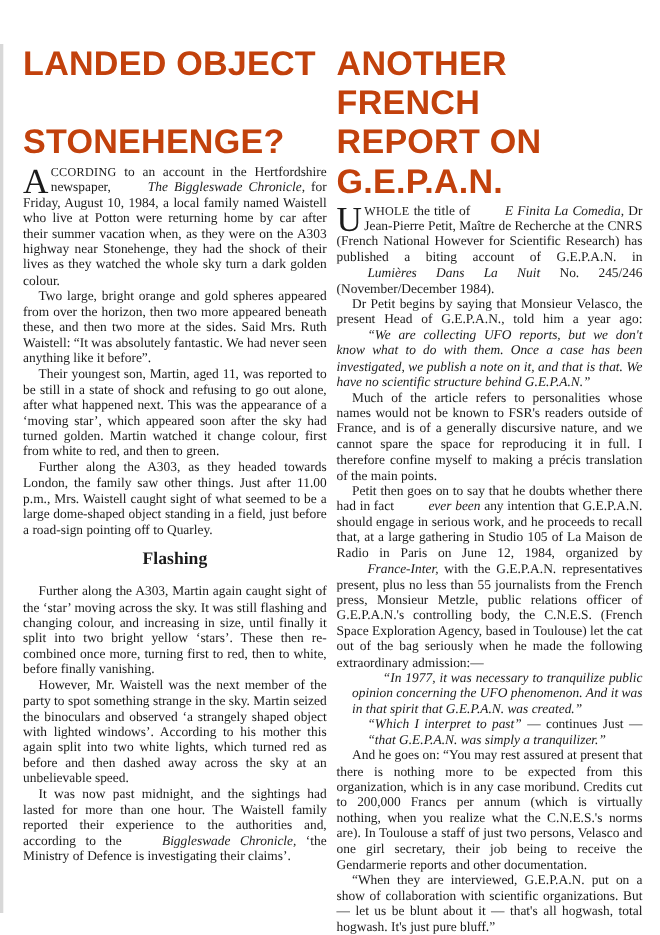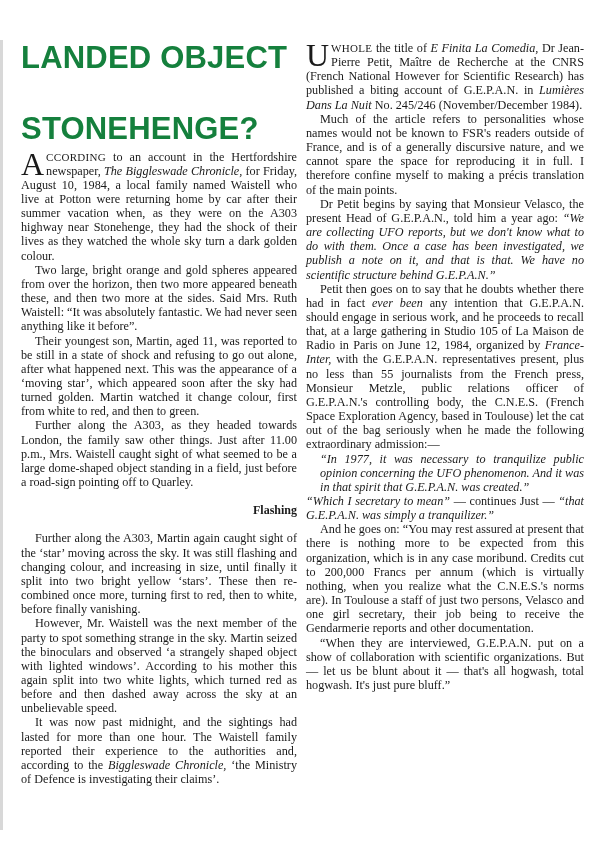--- a/index.html
+++ b/index.html
@@ -6,33 +6,33 @@
   body {
     width: 600px; height: 850px; background: #ffffff; position: relative; overflow: hidden;
     font-family: "Liberation Serif", "DejaVu Serif", serif; color: #1a1a1a;
   }
   .page-edge { position: absolute; left: 0; top: 40px; width: 3px; height: 790px; background: #d8d8d8; }
   .col { position: absolute; top: 40px; }
   .col-left { left: 21px; width: 276px; }
   .col-right { left: 306px; width: 278px; }
   h1 {
     font-family: "Liberation Sans", "DejaVu Sans", sans-serif; font-weight: 700;
-    font-size: 31px; line-height: 35.5px; margin: 0 0 2px 0; letter-spacing: 0.2px; color: #15803d;
+    font-size: 31px; line-height: 35.5px; margin: 0 0 2px 0; letter-spacing: 0.2px; color: #c2410c;
   }
   p {
     margin: 0; font-size: 12.2px; line-height: 14.15px; text-align: justify;
     text-indent: 14px; hyphens: auto;
   }
   p.lead { text-indent: 0; }
   .dropcap {
     float: left; font-size: 32px; line-height: 26px; margin: 2px 2px 0 0; font-weight: 400;
   }
   .sc { font-variant: small-caps; font-size: 16px; letter-spacing: 0.3px; }
-  em { font-style: italic; }
-  .subhead { text-align: right; font-weight: 700; font-size: 12px; margin: 14px 0 14px 0; text-indent: 0; }
+  em { font-style: italic; margin-left: 28px; }
+  .subhead { text-align: center; font-weight: 700; font-size: 16px; margin: 14px 0 14px 0; text-indent: 0; }
   p.quote { text-indent: 0; padding-left: 14px; }
   p.noindent { text-indent: 0; }
 </style>
 </head>
 <body>
 
 <div class="page-edge"></div>
 
 <div class="col col-left">
   <h1>
@@ -45,22 +45,27 @@
   <p>Their youngest son, Martin, aged 11, was reported to be still in a state of shock and refusing to go out alone, after what happened next. This was the appearance of a ‘moving star’, which appeared soon after the sky had turned golden. Martin watched it change colour, first from white to red, and then to green.</p>
   <p>Further along the A303, as they headed towards London, the family saw other things. Just after 11.00 p.m., Mrs. Waistell caught sight of what seemed to be a large dome-shaped object standing in a field, just before a road-sign pointing off to Quarley.</p>
   <p class="subhead">Flashing</p>
   <p>Further along the A303, Martin again caught sight of the ‘star’ moving across the sky. It was still flashing and changing colour, and increasing in size, until finally it split into two bright yellow ‘stars’. These then re-combined once more, turning first to red, then to white, before finally vanishing.</p>
   <p>However, Mr. Waistell was the next member of the party to spot something strange in the sky. Martin seized the binoculars and observed ‘a strangely shaped object with lighted windows’. According to his mother this again split into two white lights, which turned red as before and then dashed away across the sky at an unbelievable speed.</p>
   <p><span>It was now past midnight, and the sightings had lasted for more than one hour. The Waistell family reported their experience to the authorities and, according to the </span><em>Biggleswade Chronicle,</em><span> ‘the Ministry of Defence is investigating their claims’.</span></p>
 
 </div>
 
 <div class="col col-right">
+  <h1>
+    <span>ANOTHER FRENCH</span><br>
+    <span>REPORT ON</span><br>
+    <span>G.E.P.A.N.</span>
+  </h1>
   <p class="lead"><span class="dropcap">U</span><span class="sc">whole</span><span> the title of </span><em>E Finita La Comedia,</em><span> Dr Jean-Pierre Petit, Maître de Recherche at the CNRS (French National However for Scientific Research) has published a biting account of G.E.P.A.N. in </span><em>Lumières Dans La Nuit</em><span> No. 245/246 (November/December 1984).</span></p>
+  <p><span>Dr Petit begins by saying that Monsieur Velasco, the present Head of G.E.P.A.N., told him a year ago: </span><em>“We are collecting UFO reports, but we don't know what to do with them. Once a case has been investigated, we publish a note on it, and that is that. We have no scientific structure behind G.E.P.A.N.”</em></p>
   <p>Much of the article refers to personalities whose names would not be known to FSR's readers outside of France, and is of a generally discursive nature, and we cannot spare the space for reproducing it in full. I therefore confine myself to making a précis translation of the main points.</p>
-  <p><span>Dr Petit begins by saying that Monsieur Velasco, the present Head of G.E.P.A.N., told him a year ago: </span><em>“We are collecting UFO reports, but we don't know what to do with them. Once a case has been investigated, we publish a note on it, and that is that. We have no scientific structure behind G.E.P.A.N.”</em></p>
   <p><span>Petit then goes on to say that he doubts whether there had in fact </span><em>ever been</em><span> any intention that G.E.P.A.N. should engage in serious work, and he proceeds to recall that, at a large gathering in Studio 105 of La Maison de Radio in Paris on June 12, 1984, organized by </span><em>France-Inter,</em><span> with the G.E.P.A.N. representatives present, plus no less than 55 journalists from the French press, Monsieur Metzle, public relations officer of G.E.P.A.N.'s controlling body, the C.N.E.S. (French Space Exploration Agency, based in Toulouse) let the cat out of the bag seriously when he made the following extraordinary admission:—</span></p>
   <p class="quote"><em>“In 1977, it was necessary to tranquilize public opinion concerning the UFO phenomenon. And it was in that spirit that G.E.P.A.N. was created.”</em></p>
-  <p class="noindent"><em>“Which I secretary to mean”</em><span> — continues Just — </span><em>“that G.E.P.A.N. was simply a tranquilizer.”</em></p>
+  <p class="noindent"><em>“Which I interpret to past”</em><span> — continues Just — </span><em>“that G.E.P.A.N. was simply a tranquilizer.”</em></p>
   <p>And he goes on: “You may rest assured at present that there is nothing more to be expected from this organization, which is in any case moribund. Credits cut to 200,000 Francs per annum (which is virtually nothing, when you realize what the C.N.E.S.'s norms are). In Toulouse a staff of just two persons, Velasco and one girl secretary, their job being to receive the Gendarmerie reports and other documentation.</p>
   <p><span>“When they are interviewed, G.E.P.A.N. put on a show of collaboration with scientific organizations. But — let us be blunt about it — that's all hogwash, total hogwash. It's just pure bluff.”</span></p>
 
 </div>
 
 </body></html>

